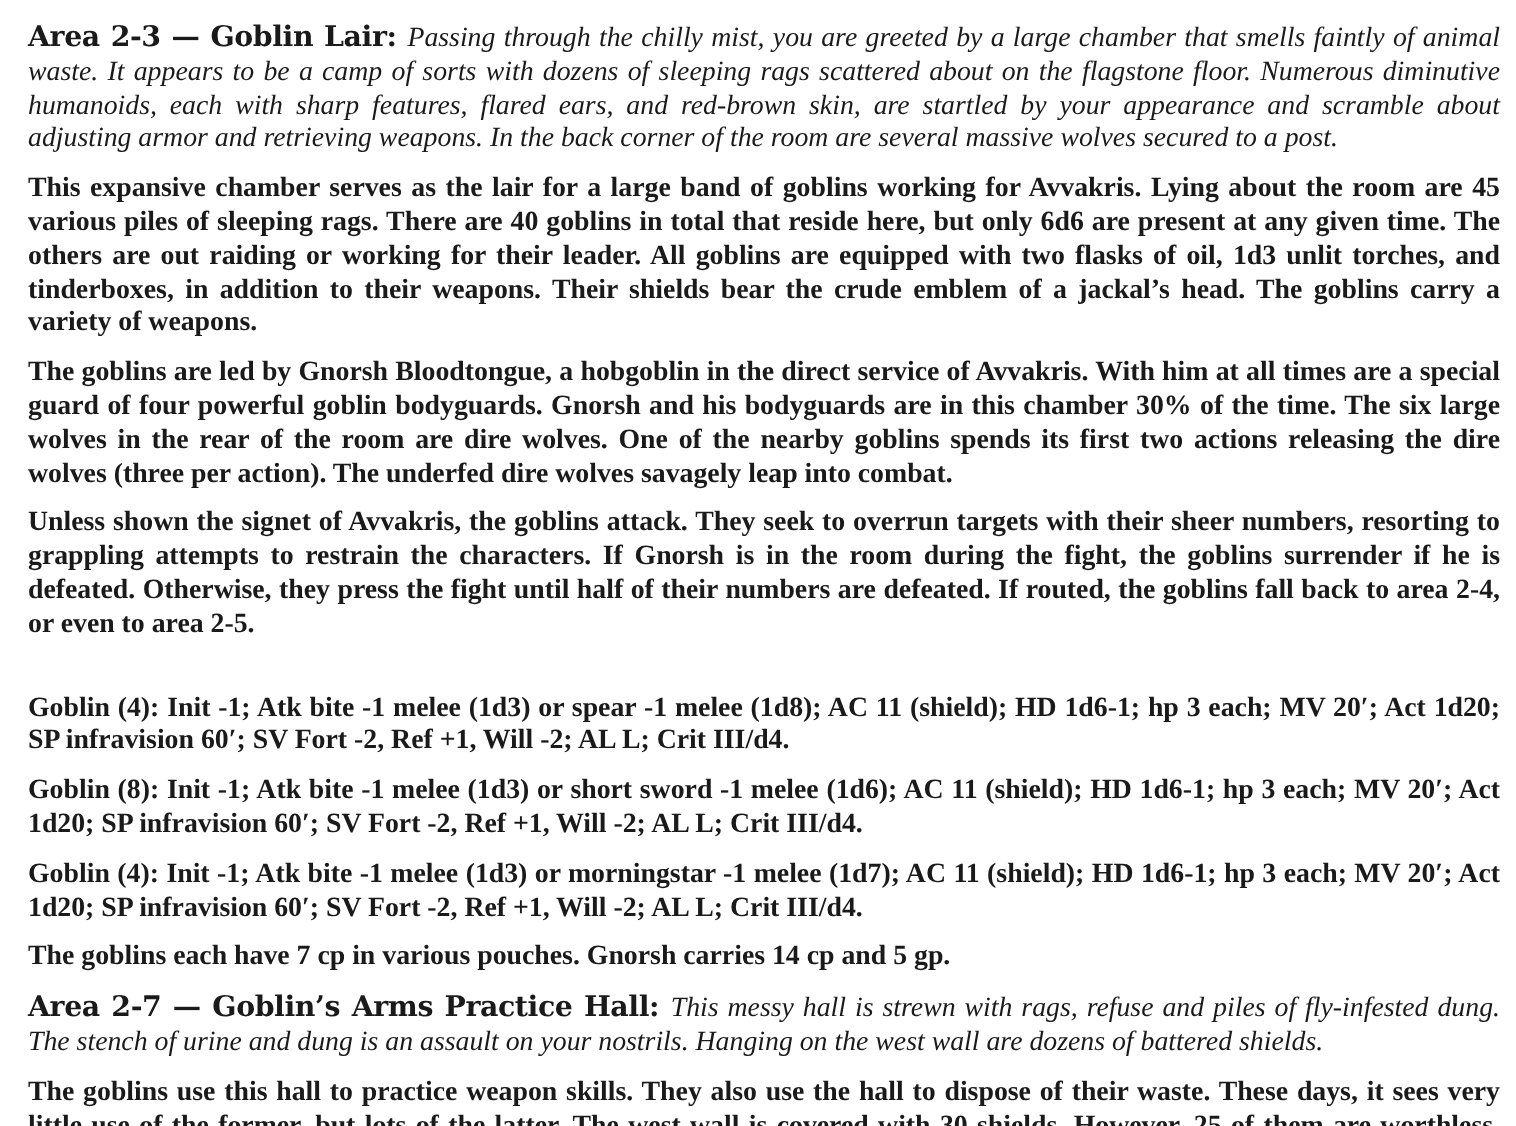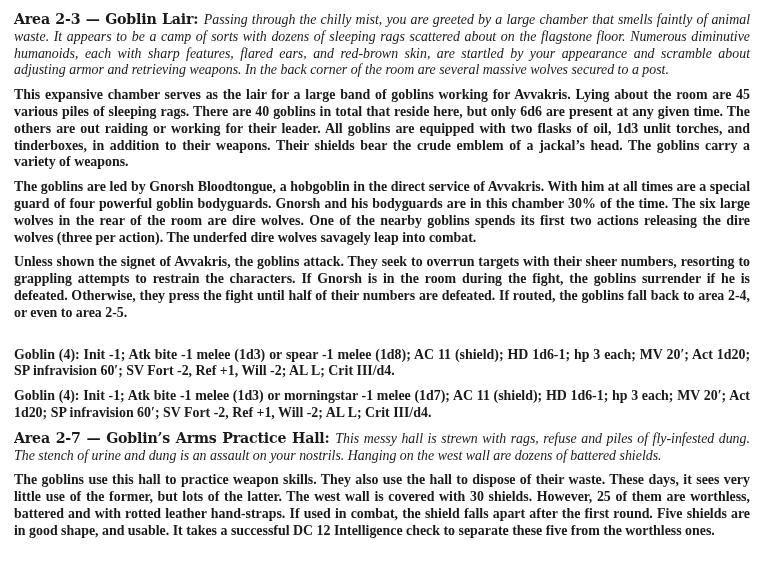--- a/index.html
+++ b/index.html
@@ -58,17 +58,19 @@
 
 <div class="page">
   <div class="col">
       <p class="para"><span class="seg-heading">Area 2-3 — Goblin Lair: </span><span class="seg-italic">Passing through the chilly mist, you are greeted by a large chamber that smells faintly of animal waste. It appears to be a camp of sorts with dozens of sleeping rags scattered about on the flagstone floor. Numerous diminutive humanoids, each with sharp features, flared ears, and red-brown skin, are startled by your appearance and scramble about adjusting armor and retrieving weapons. In the back corner of the room are several massive wolves secured to a post.</span></p>
       <p class="para"><span class="seg-normal">This expansive chamber serves as the lair for a large band of </span><span class="seg-bold">goblins</span><span class="seg-normal"> working for Avvakris. Lying about the room are 45 various piles of sleeping rags. There are 40 goblins in total that reside here, but only 6d6 are present at any given time. The others are out raiding or working for their leader. All goblins are equipped with two flasks of oil, 1d3 unlit torches, and tinderboxes, in addition to their weapons. Their shields bear the crude emblem of a jackal’s head. The goblins carry a variety of weapons.</span></p>
       <p class="para"><span class="seg-normal">The goblins are led by </span><span class="seg-bold">Gnorsh Bloodtongue</span><span class="seg-normal">, a hobgoblin in the direct service of Avvakris. With him at all times are a special guard of four powerful </span><span class="seg-bold">goblin bodyguards</span><span class="seg-normal">. Gnorsh and his bodyguards are in this chamber 30% of the time. The six large wolves in the rear of the room are dire wolves. One of the nearby goblins spends its first two actions releasing the dire wolves (three per action). The underfed dire wolves savagely leap into combat.</span></p>
       <p class="para"><span class="seg-normal">Unless shown the signet of Avvakris, the goblins attack. They seek to overrun targets with their sheer numbers, resorting to grappling attempts to restrain the characters. If Gnorsh is in the room during the fight, the goblins surrender if he is defeated. Otherwise, they press the fight until half of their numbers are defeated. If routed, the goblins fall back to area 2-4, or even to area 2-5.</span></p>
     </div>
   <div class="col">
       <p class="para"><span class="seg-bold">Goblin (4): </span><span class="seg-normal">Init -1; Atk bite -1 melee (1d3) or spear -1 melee (1d8); AC 11 (shield); HD 1d6-1; hp 3 each; MV 20′; Act 1d20; SP infravision 60′; SV Fort -2, Ref +1, Will -2; AL L; Crit III/d4.</span></p>
+      <p class="para"><span class="seg-bold">Goblin (8): </span><span class="seg-normal">Init -1; Atk bite -1 melee (1d3) or short sword -1 melee (1d6); AC 11 (shield); HD 1d6-1; hp 3 each; MV 20′; Act 1d20; SP infravision 60′; SV Fort -2, Ref +1, Will -2; AL L; Crit III/d4.</span></p>
       <p class="para"><span class="seg-bold">Goblin (4): </span><span class="seg-normal">Init -1; Atk bite -1 melee (1d3) or morningstar -1 melee (1d7); AC 11 (shield); HD 1d6-1; hp 3 each; MV 20′; Act 1d20; SP infravision 60′; SV Fort -2, Ref +1, Will -2; AL L; Crit III/d4.</span></p>
+      <p class="para"><span class="seg-normal">The goblins each have 7 cp in various pouches. Gnorsh carries 14 cp and 5 gp.</span></p>
       <p class="para"><span class="seg-heading">Area 2-7 — Goblin’s Arms Practice Hall: </span><span class="seg-italic">This messy hall is strewn with rags, refuse and piles of fly-infested dung. The stench of urine and dung is an assault on your nostrils. Hanging on the west wall are dozens of battered shields.</span></p>
       <p class="para"><span class="seg-normal">The goblins use this hall to practice weapon skills. They also use the hall to dispose of their waste. These days, it sees very little use of the former, but lots of the latter. The west wall is covered with 30 shields. However, 25 of them are worthless, battered and with rotted leather hand-straps. If used in combat, the shield falls apart after the first round. Five shields are in good shape, and usable. It takes a successful DC 12 Intelligence check to separate these five from the worthless ones.</span></p>
     </div>
 </div>
 
 </body></html>

